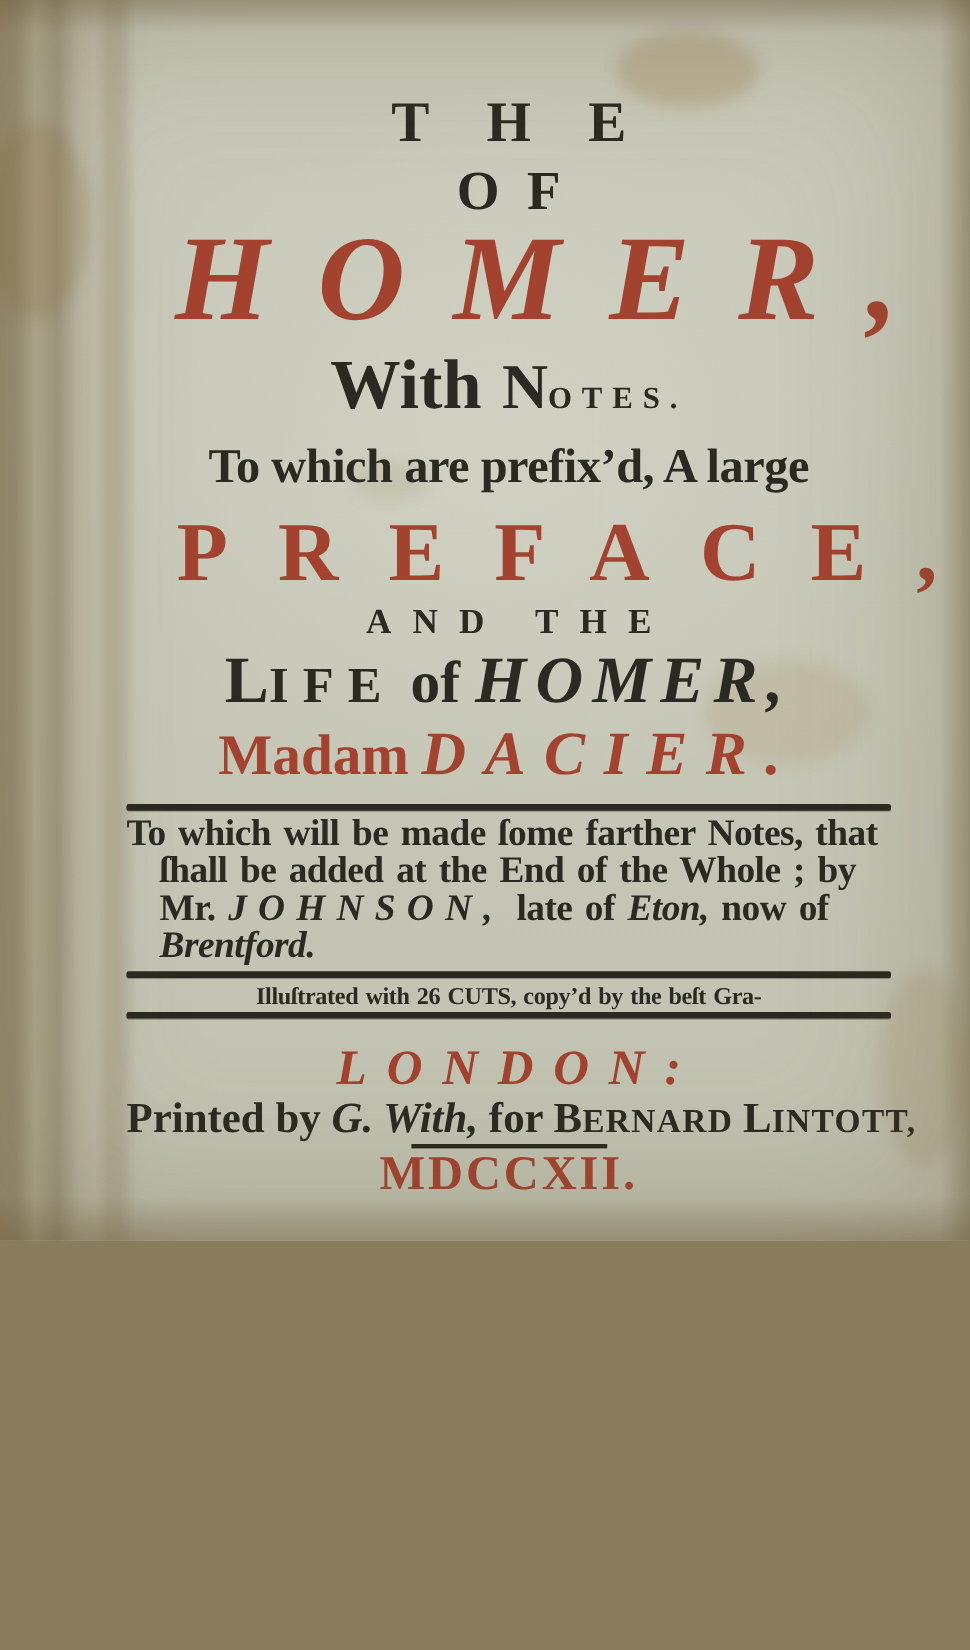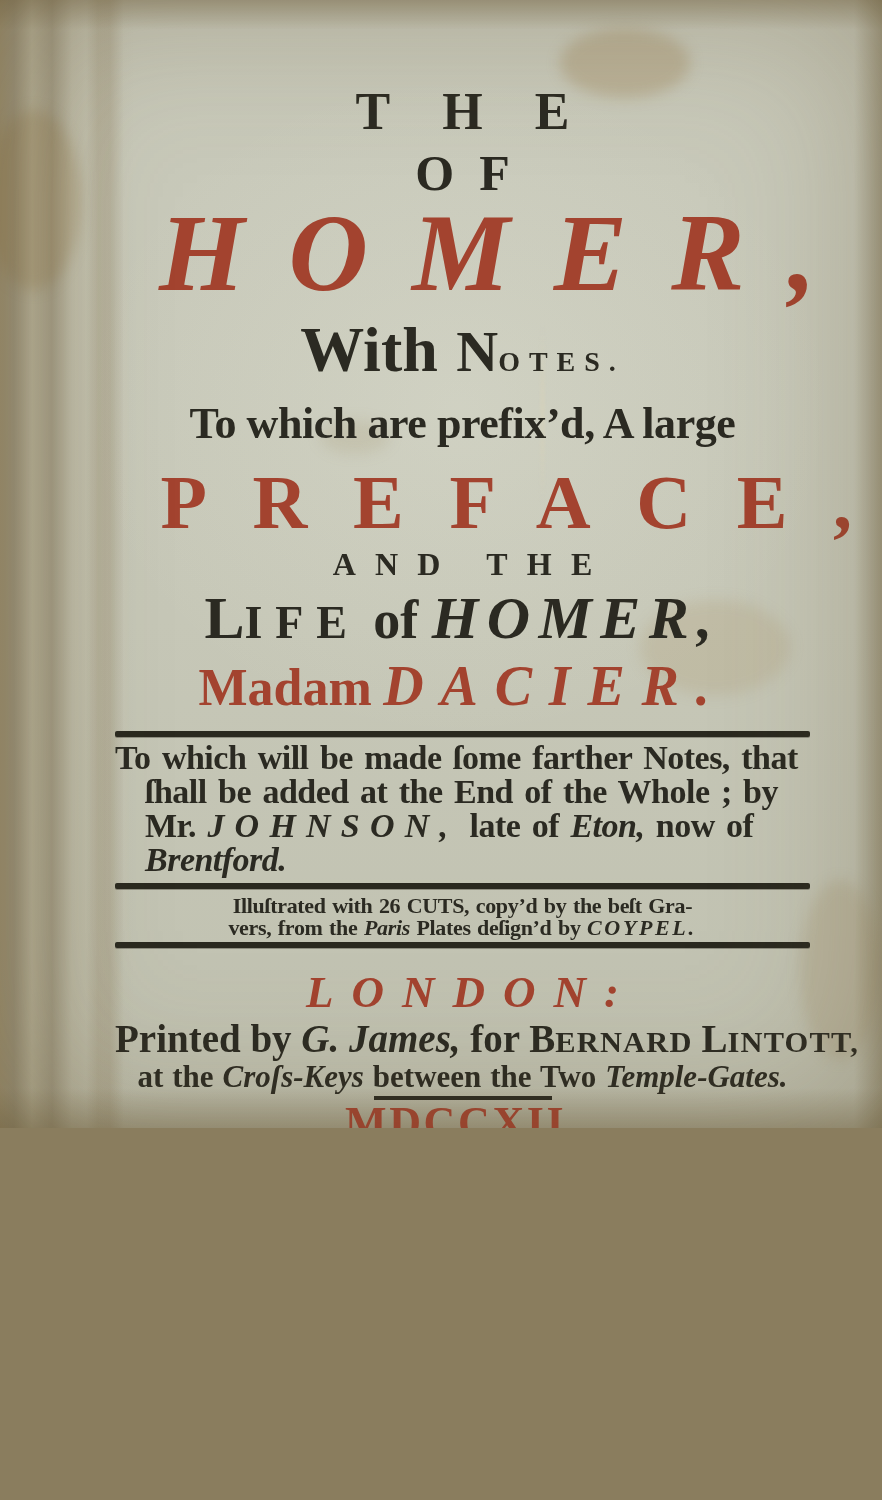--- a/index.html
+++ b/index.html
@@ -115,30 +115,28 @@
       <div class="ln">To which will be made ſome farther Notes, that</div>
       <div class="ln indent">ſhall be added at the End of the Whole ; by</div>
       <div class="ln indent"><span>Mr. </span><span class="it ls-big">JOHNSON,</span><span> late of </span><span class="it">Eton,</span><span> now of</span></div>
       <div class="ln indent it">Brentford.</div>
     </div>
 
     <div class="rule rule-2"></div>
 
     <div class="par-cuts">
       <div class="ln">Illuſtrated with 26 CUTS, copy’d by the beſt Gra-</div>
-      <div class="ln"><span>vers, from the </span><span class="it">Paris</span><span> Plates deſign’d by </span><span class="it ls-sm">COYPEL.</span></div>
     </div>
 
     <div class="rule rule-3"></div>
 
     <div class="ln l-london red">LONDON:</div>
 
-    <div class="ln l-imprint1"><span>Printed by </span><span class="it">G. James,</span><span> for </span><span>B</span><span class="sc">ERNARD </span><span>L</span><span class="sc">INTOTT,</span></div>
+    <div class="ln l-imprint1"><span>Printed by </span><span class="it">G. With,</span><span> for </span><span>B</span><span class="sc">ERNARD </span><span>L</span><span class="sc">INTOTT,</span></div>
 
-    <div class="ln l-imprint2"><span>at the </span><span class="it">Croſs-Keys</span><span> between the Two </span><span class="it">Temple-Gates.</span></div>
 
     <div class="date-rule"></div>
     <div class="ln l-date red">MDCCXII.</div>
 
   </div>
 
   <div class="vignette"></div>
 </div>
 
 </body></html>

